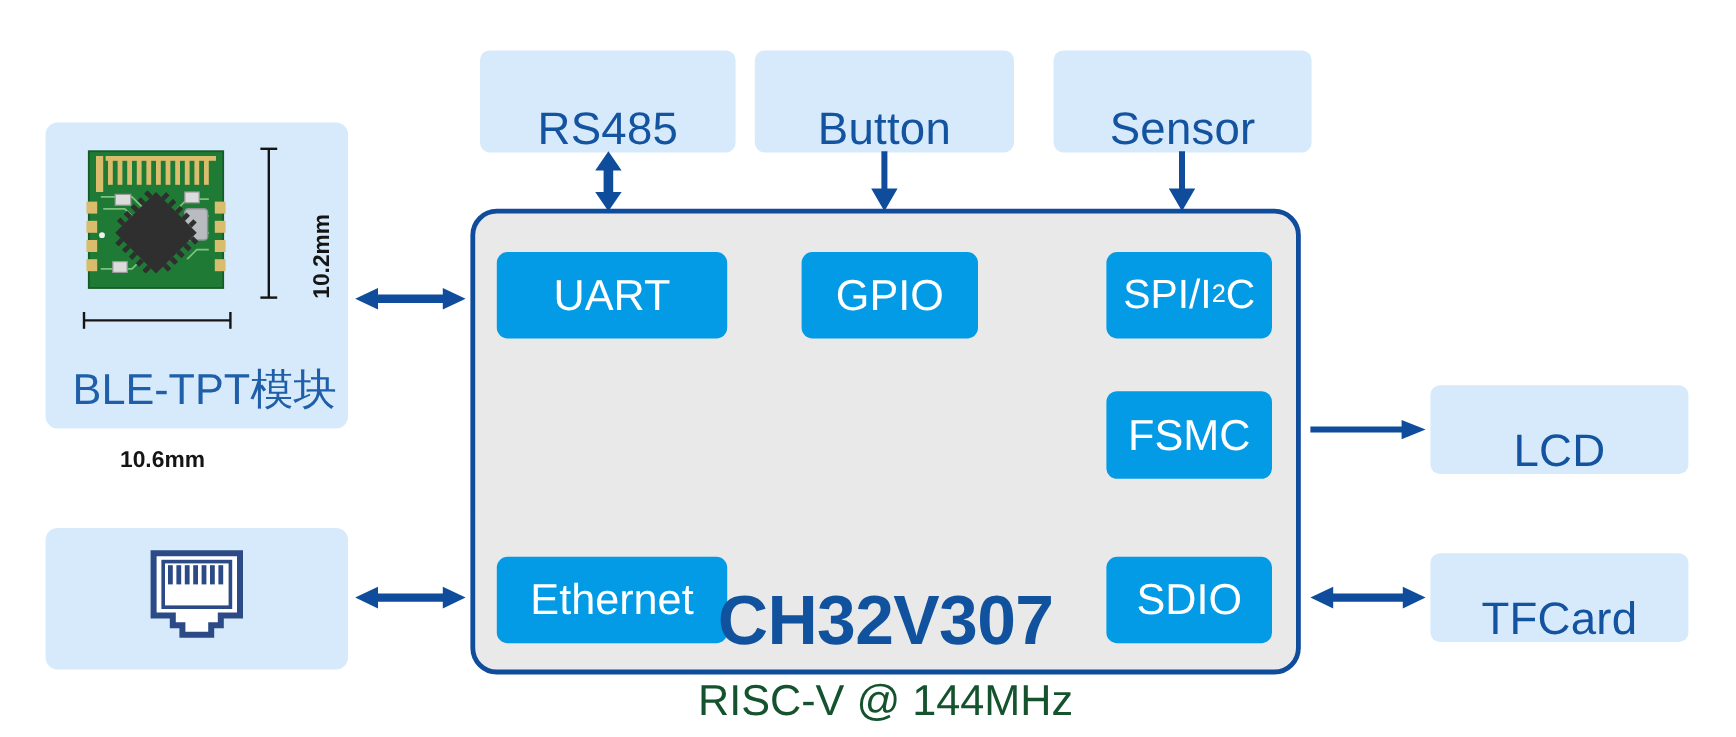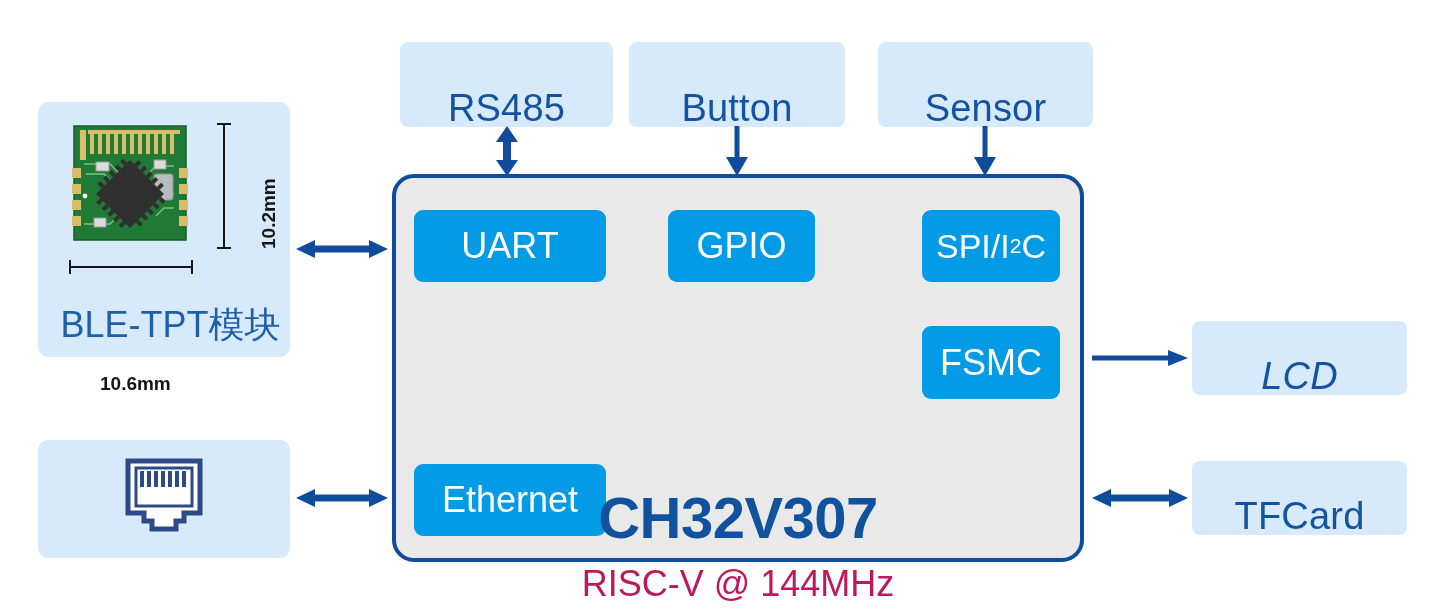--- a/index.html
+++ b/index.html
@@ -61,21 +61,21 @@
     color:#10529d;
     font-size:58px;
     font-weight:700;
     letter-spacing:-.5px;
     line-height:1;
   }
   #mcu-sub{
     position:absolute;
     left:0; right:0; top:388px;
     text-align:center;
-    color:#be185d;
+    color:#14532d;
     font-size:36px;
     font-weight:400;
     line-height:1;
   }
 
   
   .arrow{position:absolute;}
   .arrow svg{display:block;overflow:visible;}
 
   
@@ -185,26 +185,29 @@
     </div>
 
     <div class="peri-blue" style="left:526px;top:148px;width:138px;height:73px;">
       <span>FSMC</span>
     </div>
 
     <div class="peri-blue" style="left:18px;top:286px;width:192px;height:72px;">
       <span>Ethernet</span>
     </div>
 
+    <div class="peri-blue" style="left:526px;top:286px;width:138px;height:72px;">
+      <span>SDIO</span>
+    </div>
 
     <div id="mcu-title">CH32V307</div>
     <div id="mcu-sub">RISC-V @ 144MHz</div>
   </div>
 
-  <div class="periph" style="left:1192px;top:321px;width:215px;height:74px;font-style:italic;">
+  <div class="periph" style="left:1192px;top:321px;width:215px;height:74px;">
     <span>LCD</span>
   </div>
 
   <div class="periph" style="left:1192px;top:461px;width:215px;height:74px;">
     <span>TFCard</span>
   </div>
 
   <div class="arrow" style="left:1092px;top:344px;">
     <svg width="96" height="28" viewBox="0 0 96 28">
       <path d="M0 11.5 L0 16.5 L76 16.5 L76 22 L96 14 L76 6 L76 11.5 Z" fill="#0f4c9b"></path>

